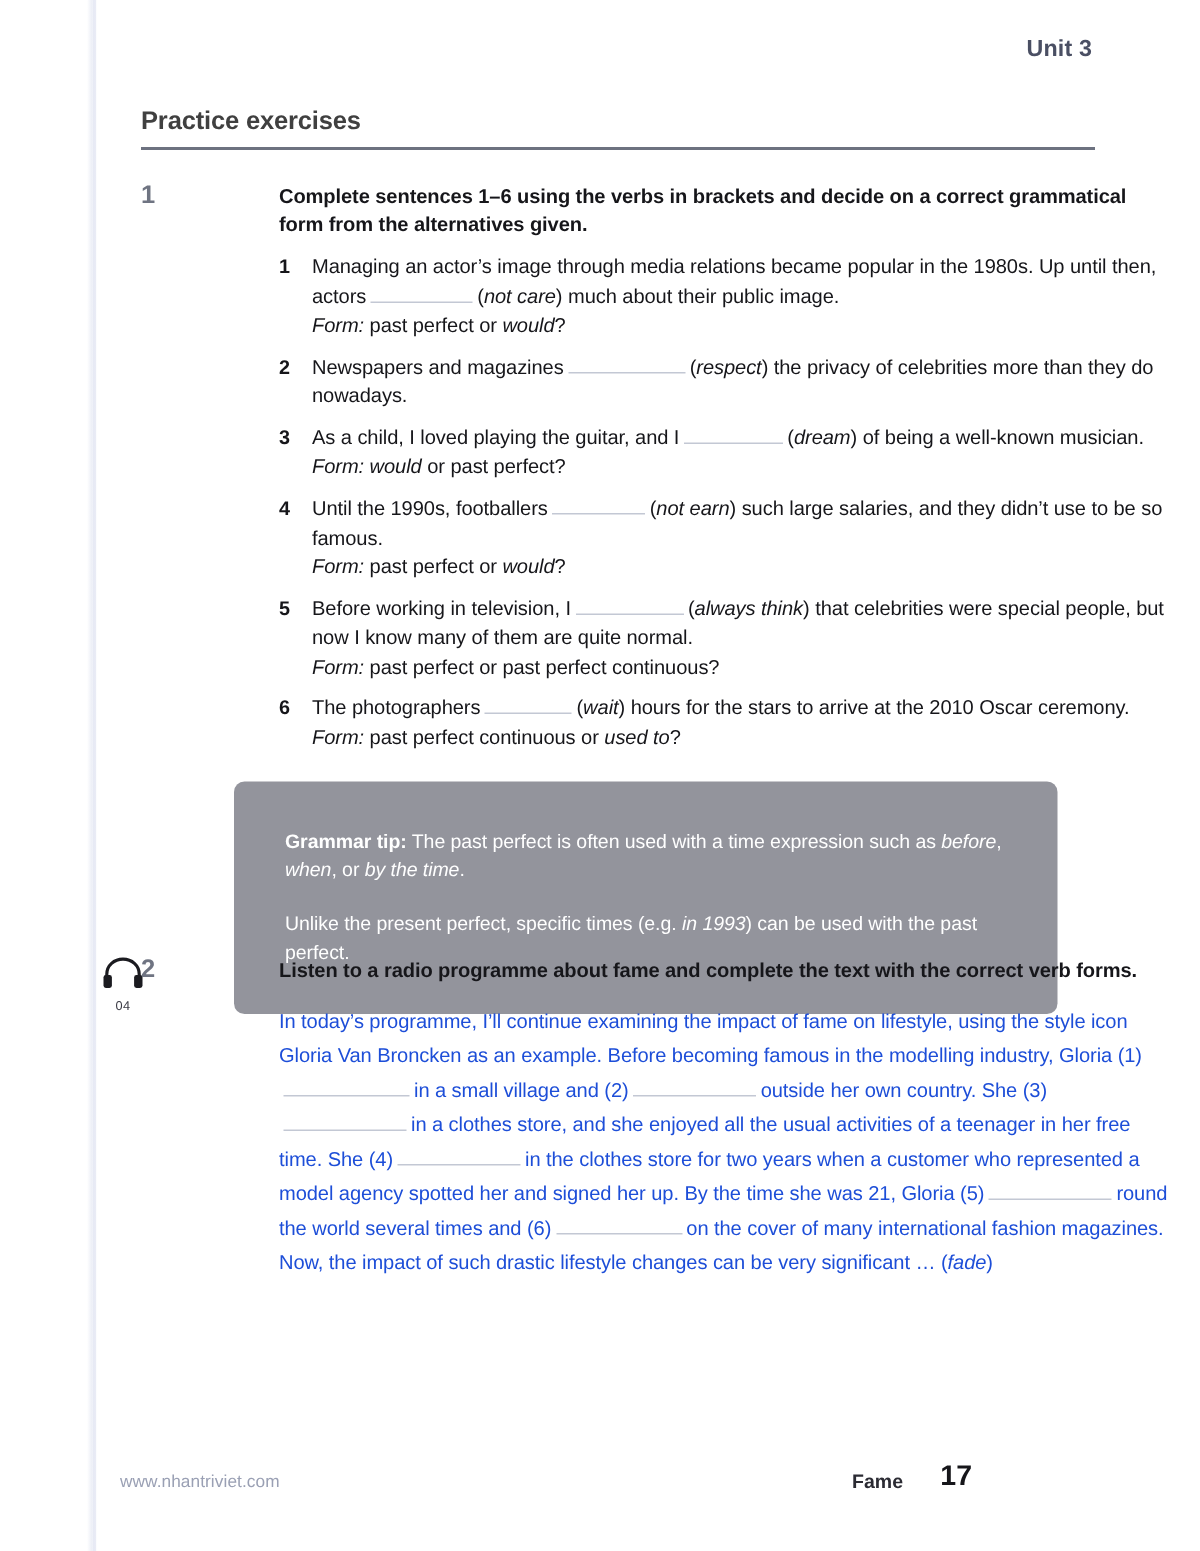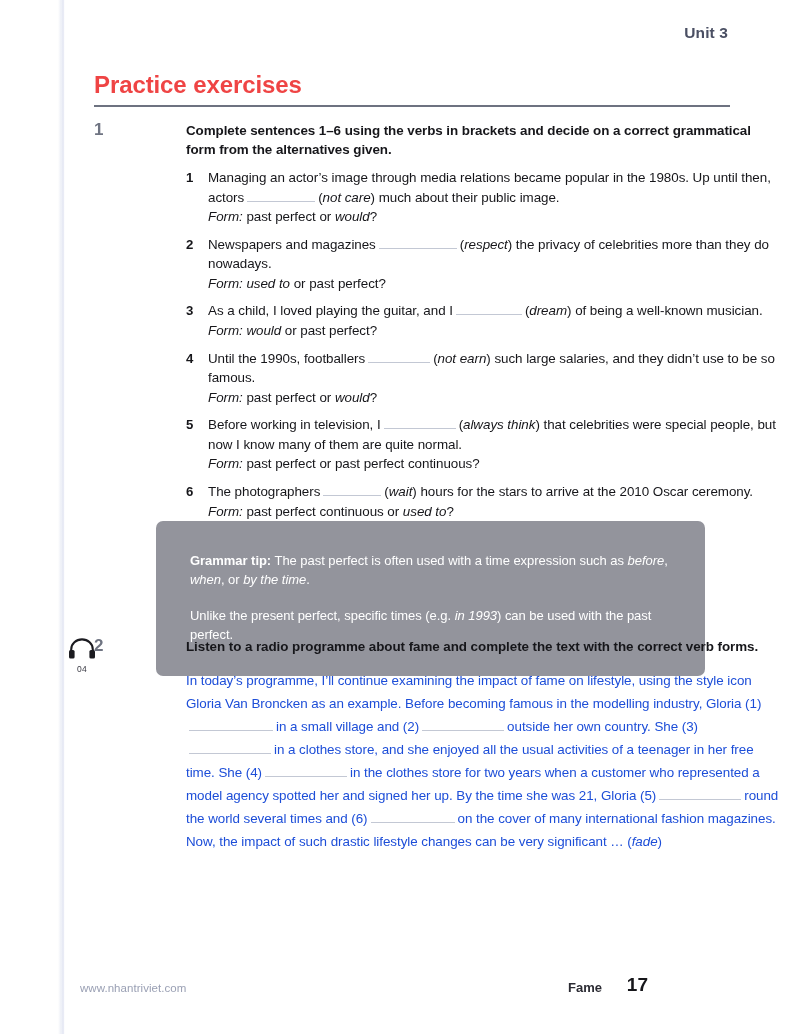--- a/index.html
+++ b/index.html
@@ -51,23 +51,23 @@
   }
 
   
   .section-head {
     position: absolute;
     left: 94px;
     top: 72px;
     width: 636px;
   }
   .section-head .title {
-    font-size: 24px;
-    font-weight: 700;
-    color: #ef4444;
+    font-size: 17px;
+    font-weight: 700;
+    color: #404040;
     letter-spacing: -.1px;
     line-height: 1.1;
   }
   .section-head .rule {
     margin-top: 7px;
     height: 2px;
     background: #6d7280;
   }
 
   
@@ -252,21 +252,20 @@
 
         <li>
           <span class="qn">1</span>
           <span>Managing an actor’s image through media relations became popular in the 1980s. Up until then, actors</span><span class="blank w1"></span>(<i>not care</i>) <span>much about their public image.</span>
           <span class="formline"><i class="form-label">Form:</i> <span>past perfect</span><span> or </span><i>would</i><span>?</span></span>
         </li>
 
         <li>
           <span class="qn">2</span>
           <span>Newspapers and magazines</span><span class="blank w2"></span>(<i>respect</i>) <span>the privacy of celebrities more than they do nowadays.</span>
-          <span class="formline"><i class="form-label">Form:</i> <i>used to</i><span> or </span><span>past perfect</span><span>?</span></span>
         </li>
 
         <li>
           <span class="qn">3</span>
           <span>As a child, I loved playing the guitar, and I</span><span class="blank w3"></span>(<i>dream</i>) <span>of being a well-known musician.</span>
           <span class="formline"><i class="form-label">Form:</i> <i>would</i><span> or </span><span>past perfect</span><span>?</span></span>
         </li>
 
         <li>
           <span class="qn">4</span>

